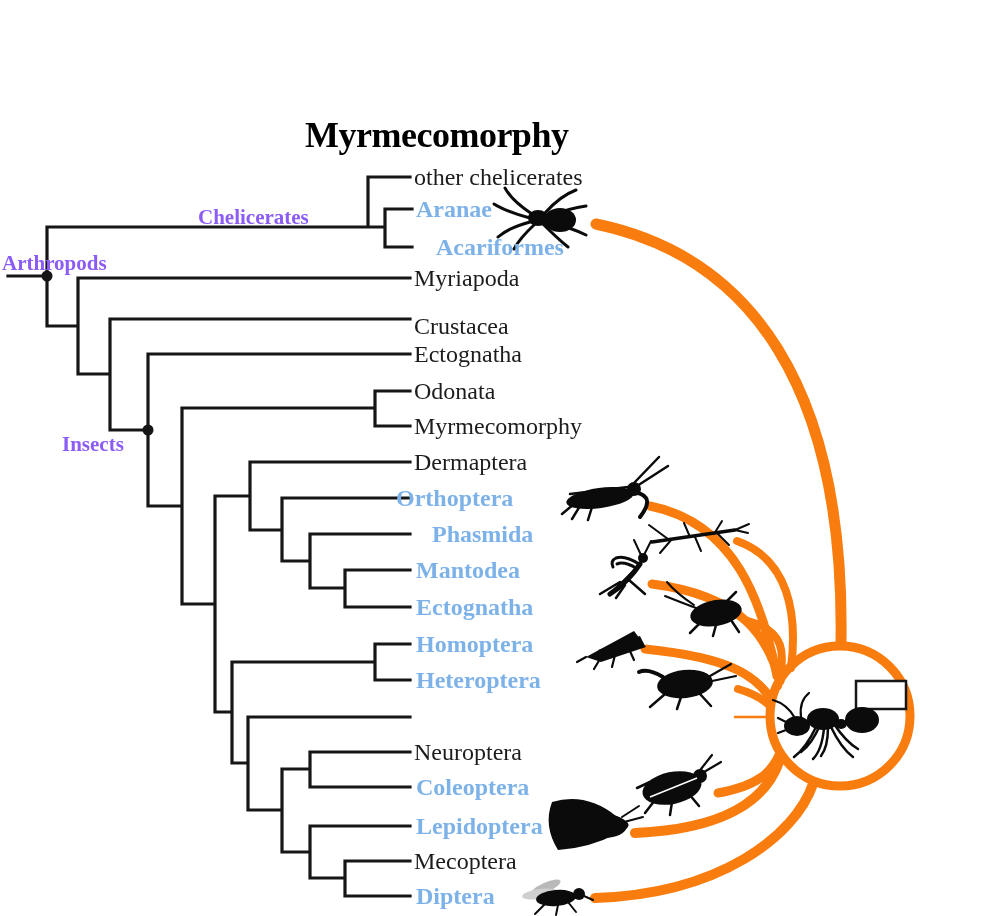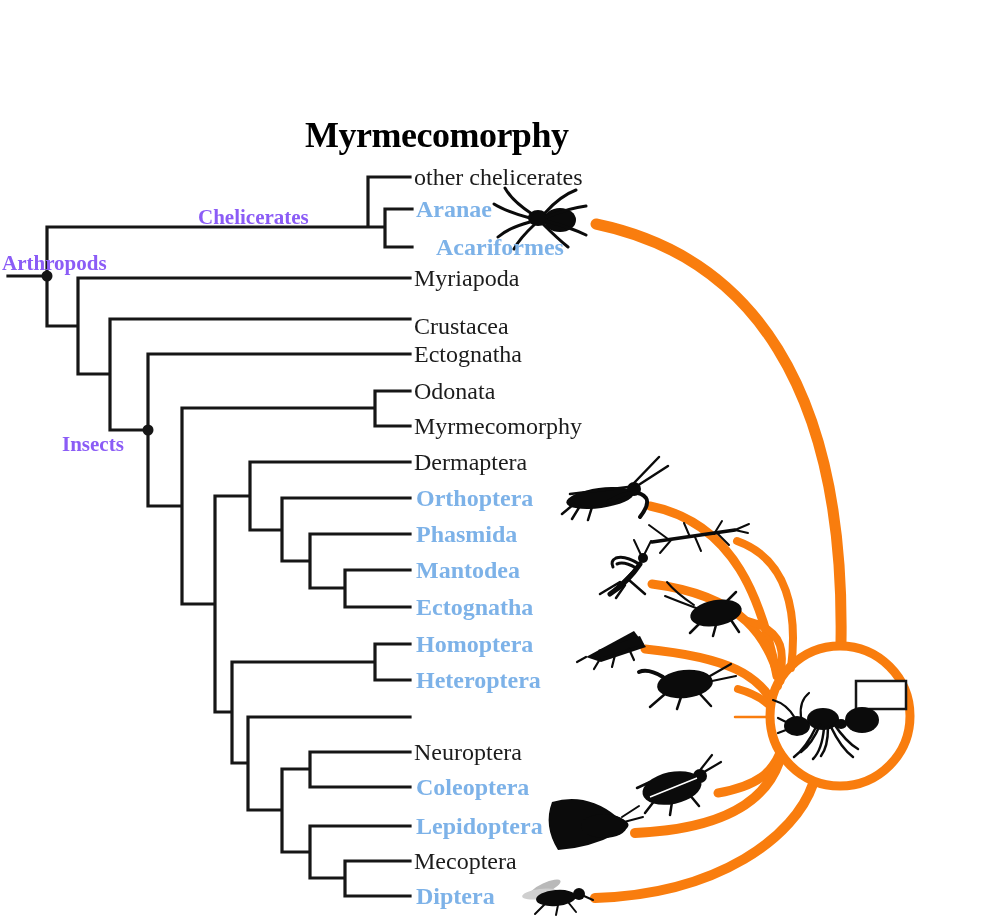--- a/index.html
+++ b/index.html
@@ -158,22 +158,22 @@
 
   <div class="label taxon t-black" style="left:414px;top:141px;">other chelicerates</div>
   <div class="label taxon t-blue" style="left:416px;top:173px;">Aranae</div>
   <div class="label taxon t-blue" style="left:436px;top:211px;">Acariformes</div>
   <div class="label taxon t-black" style="left:414px;top:242px;">Myriapoda</div>
   <div class="label taxon t-black" style="left:414px;top:290px;">Crustacea</div>
   <div class="label taxon t-black" style="left:414px;top:318px;">Ectognatha</div>
   <div class="label taxon t-black" style="left:414px;top:355px;">Odonata</div>
   <div class="label taxon t-black" style="left:414px;top:390px;">Myrmecomorphy</div>
   <div class="label taxon t-black" style="left:414px;top:426px;">Dermaptera</div>
-  <div class="label taxon t-blue" style="left:416px;top:462px;">Orthoptera</div>
-  <div class="label taxon t-blue" style="left:416px;top:498px;">Phasmida</div>
+  <div class="label taxon t-blue" style="left:396px;top:462px;">Orthoptera</div>
+  <div class="label taxon t-blue" style="left:432px;top:498px;">Phasmida</div>
   <div class="label taxon t-blue" style="left:416px;top:534px;">Mantodea</div>
   <div class="label taxon t-blue" style="left:416px;top:571px;">Ectognatha</div>
   <div class="label taxon t-blue" style="left:416px;top:608px;">Homoptera</div>
   <div class="label taxon t-blue" style="left:416px;top:644px;">Heteroptera</div>
   <div class="label taxon t-black" style="left:414px;top:716px;">Neuroptera</div>
   <div class="label taxon t-blue" style="left:416px;top:751px;">Coleoptera</div>
   <div class="label taxon t-blue" style="left:416px;top:790px;">Lepidoptera</div>
   <div class="label taxon t-black" style="left:414px;top:825px;">Mecoptera</div>
   <div class="label taxon t-blue" style="left:416px;top:860px;">Diptera</div>
 

